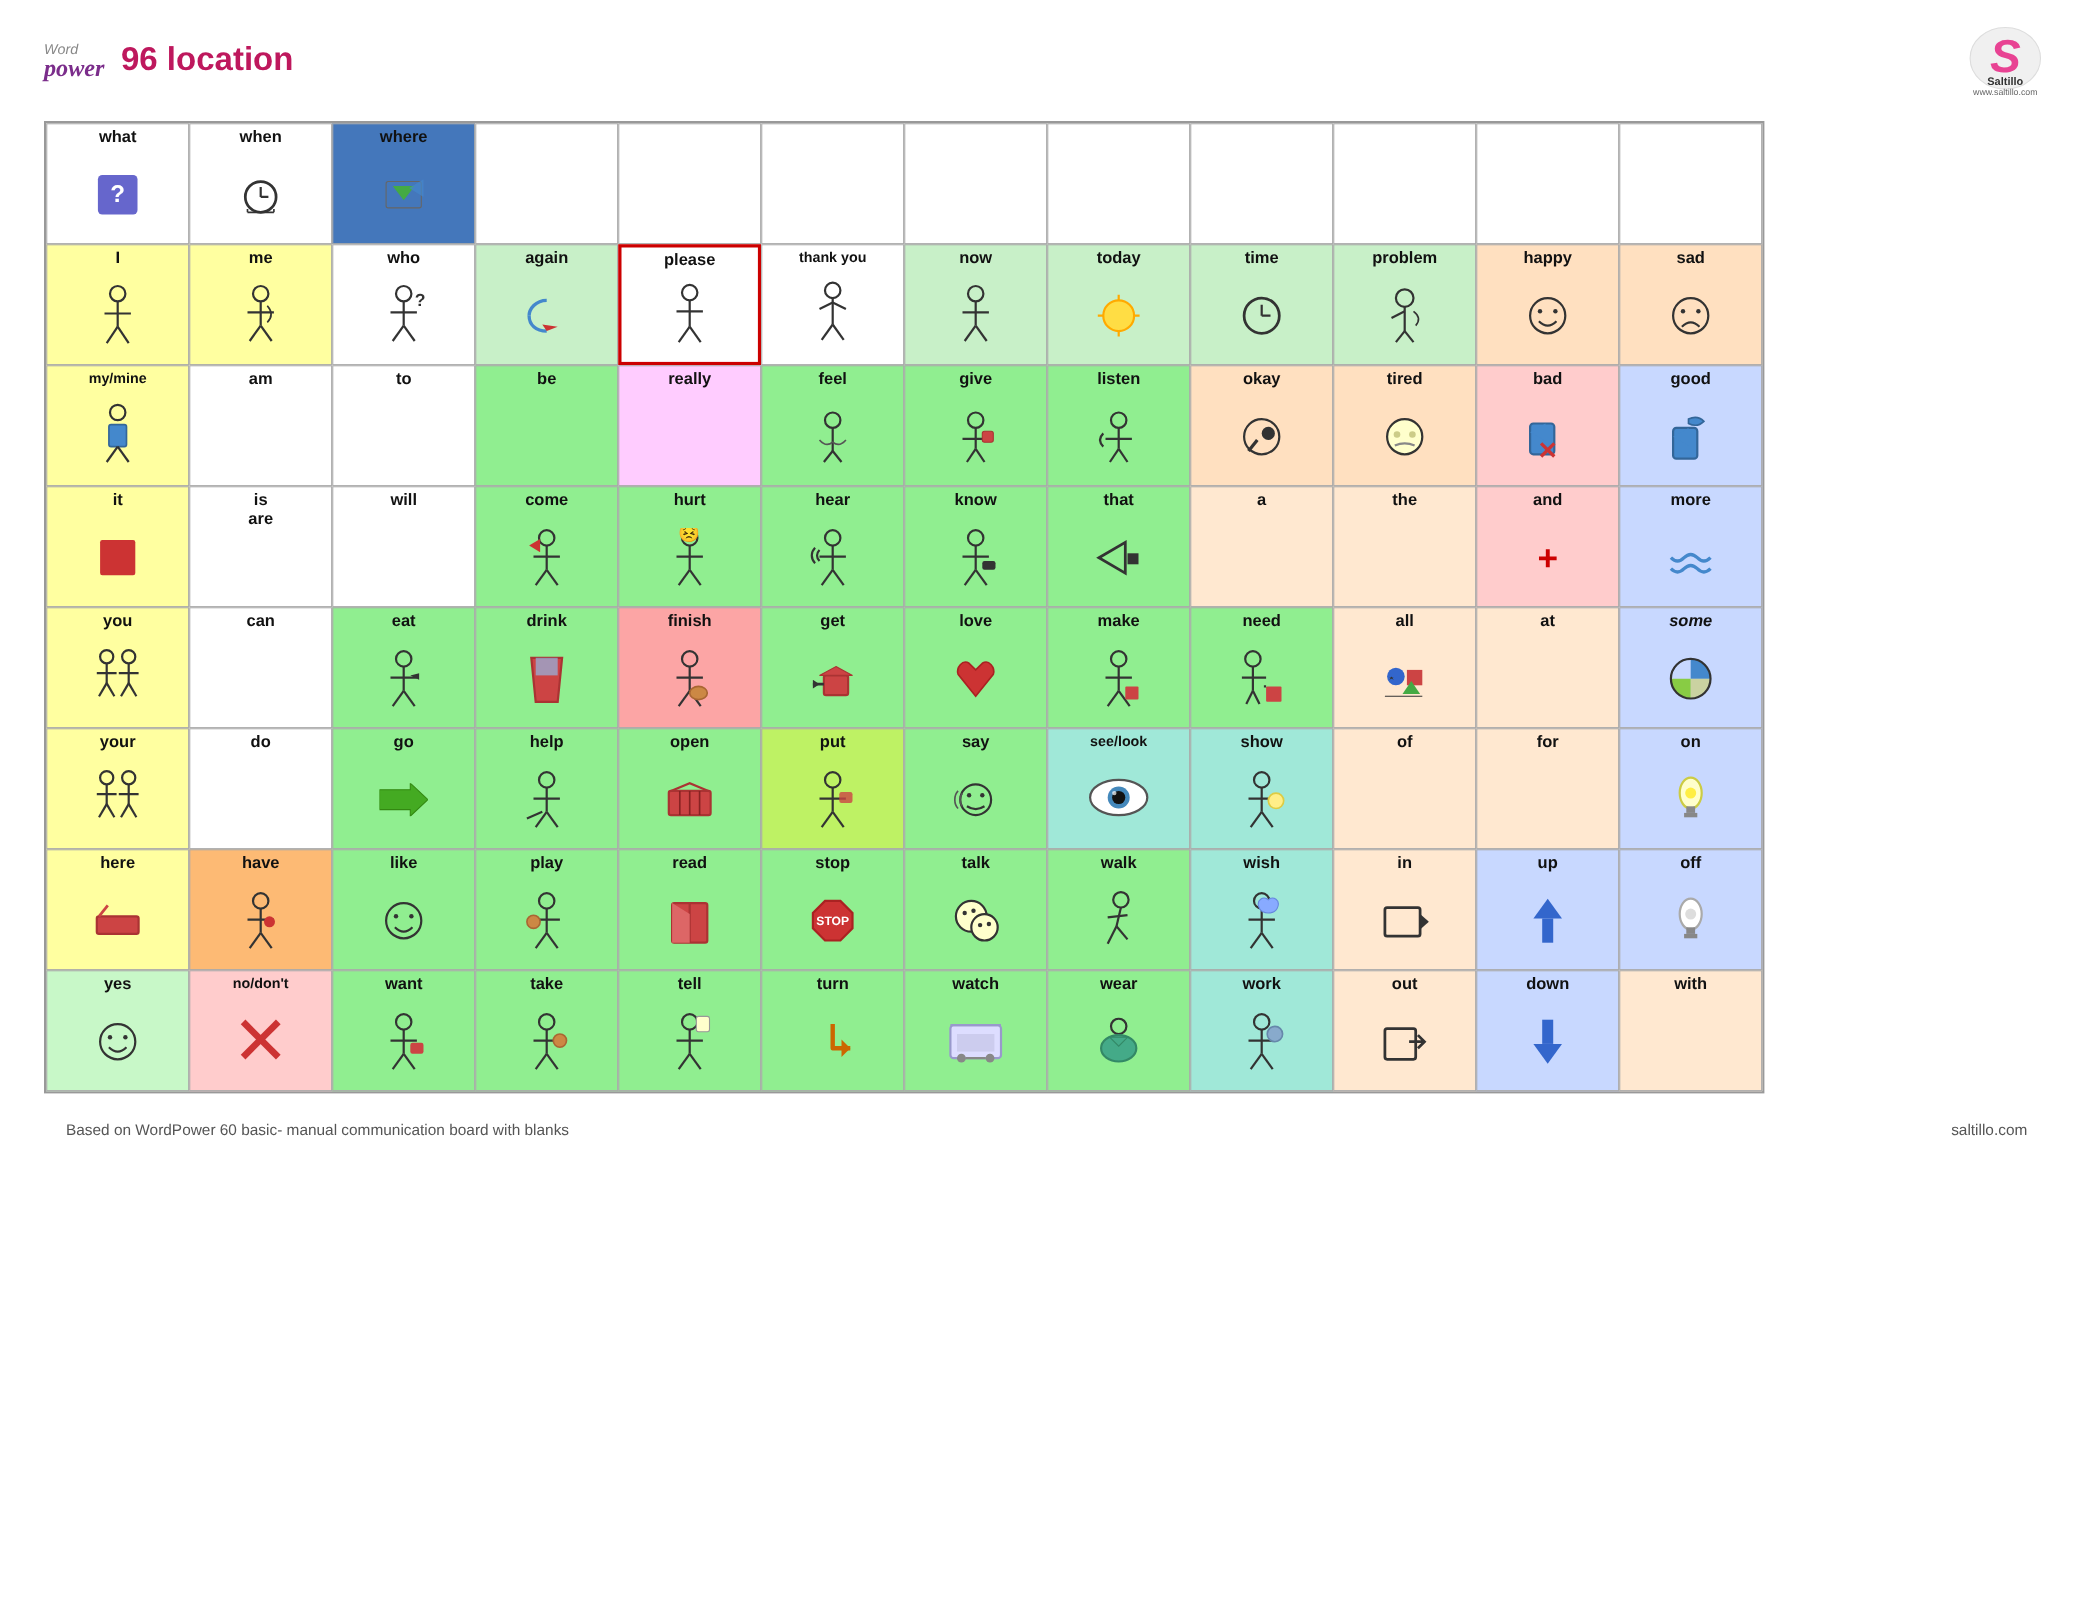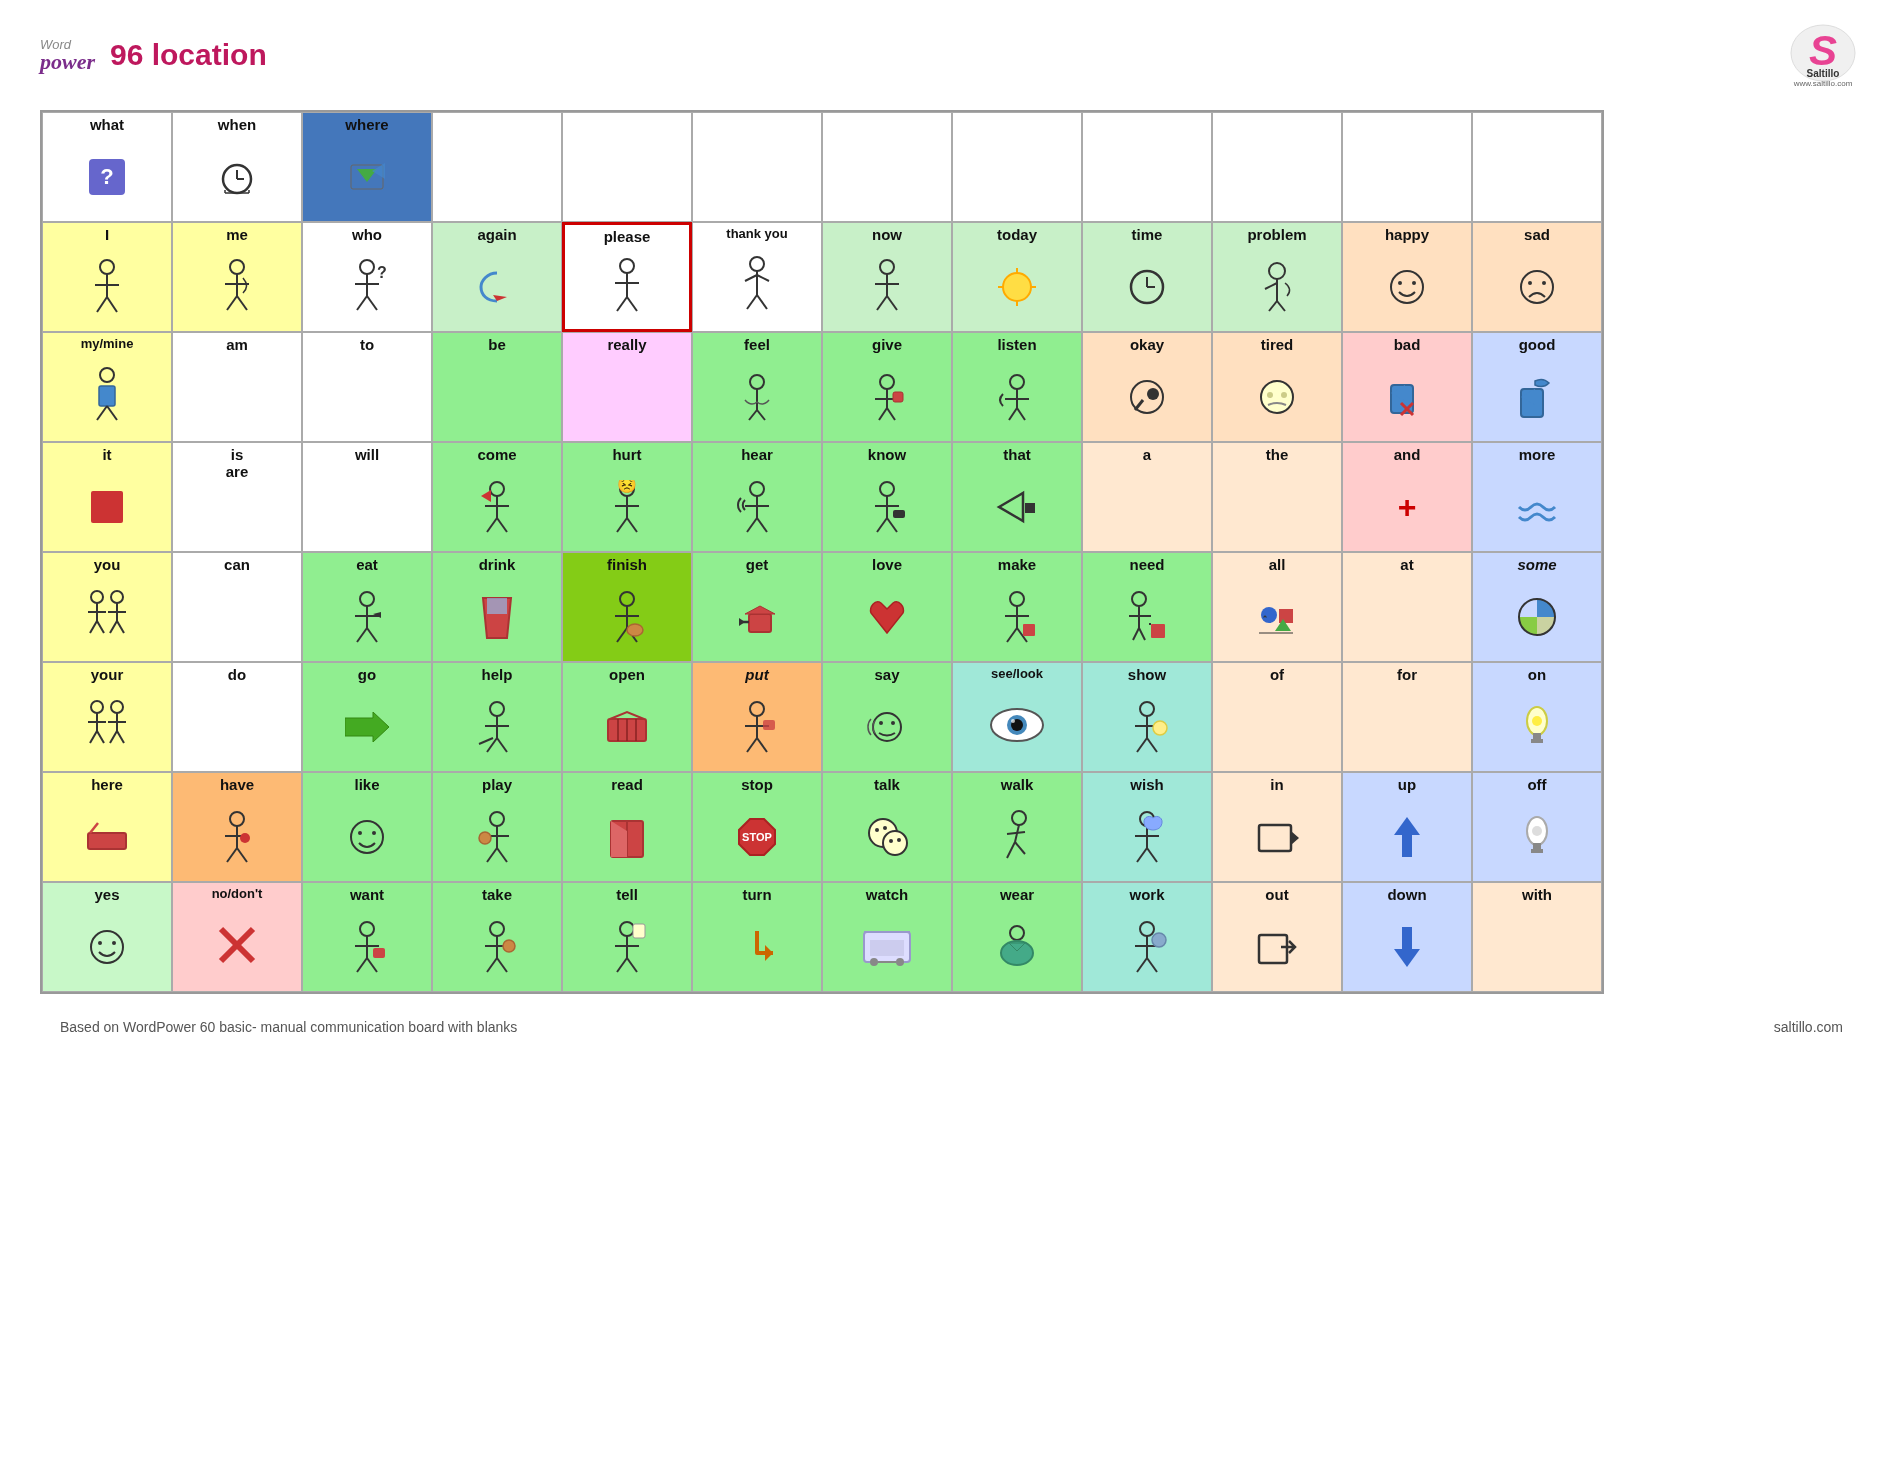--- a/index.html
+++ b/index.html
@@ -136,35 +136,35 @@
     .cell-that { background-color: #90ee90; }
     .cell-a { background-color: #ffe8d0; }
     .cell-the { background-color: #ffe8d0; }
     .cell-and { background-color: #ffcccc; }
     .cell-more { background-color: #c8d8ff; }
 
     .cell-you { background-color: #ffffa0; }
     .cell-can { background-color: #ffffff; }
     .cell-eat { background-color: #90ee90; }
     .cell-drink { background-color: #90ee90; }
-    .cell-finish { background-color: #84cc16; }
+    .cell-finish { background-color: #fca5a5; }
     .cell-get { background-color: #90ee90; }
     .cell-love { background-color: #90ee90; }
     .cell-make { background-color: #90ee90; }
     .cell-need { background-color: #90ee90; }
     .cell-all { background-color: #ffe8d0; }
     .cell-at { background-color: #ffe8d0; justify-content: center; }
     .cell-some { background-color: #c8d8ff; font-style: italic; }
 
     .cell-your { background-color: #ffffa0; }
     .cell-do { background-color: #ffffff; }
     .cell-go { background-color: #90ee90; }
     .cell-help { background-color: #90ee90; }
     .cell-open { background-color: #90ee90; }
-    .cell-put { background-color: #fdba74; font-style: italic; }
+    .cell-put { background-color: #bef264; }
     .cell-say { background-color: #90ee90; }
     .cell-seelook { background-color: #a0e8d8; }
     .cell-show { background-color: #a0e8d8; }
     .cell-of { background-color: #ffe8d0; }
     .cell-for { background-color: #ffe8d0; }
     .cell-on { background-color: #c8d8ff; }
 
     .cell-here { background-color: #ffffa0; }
     .cell-have { background-color: #fdba74; }
     .cell-like { background-color: #90ee90; }

